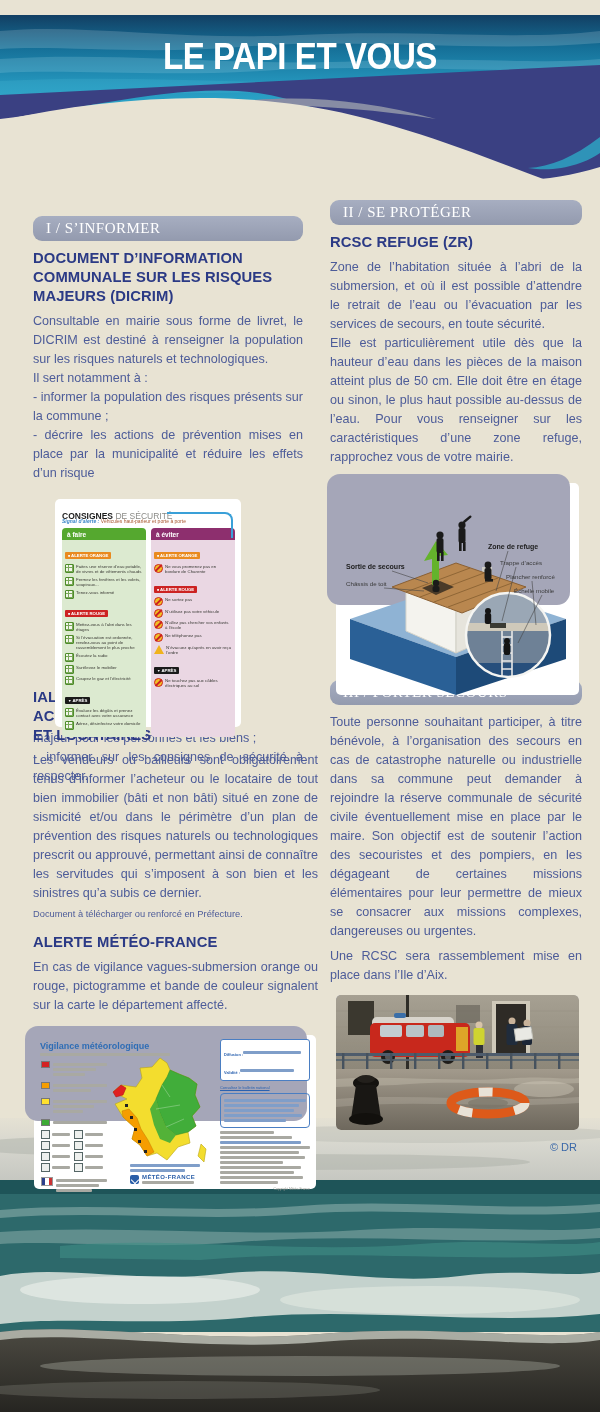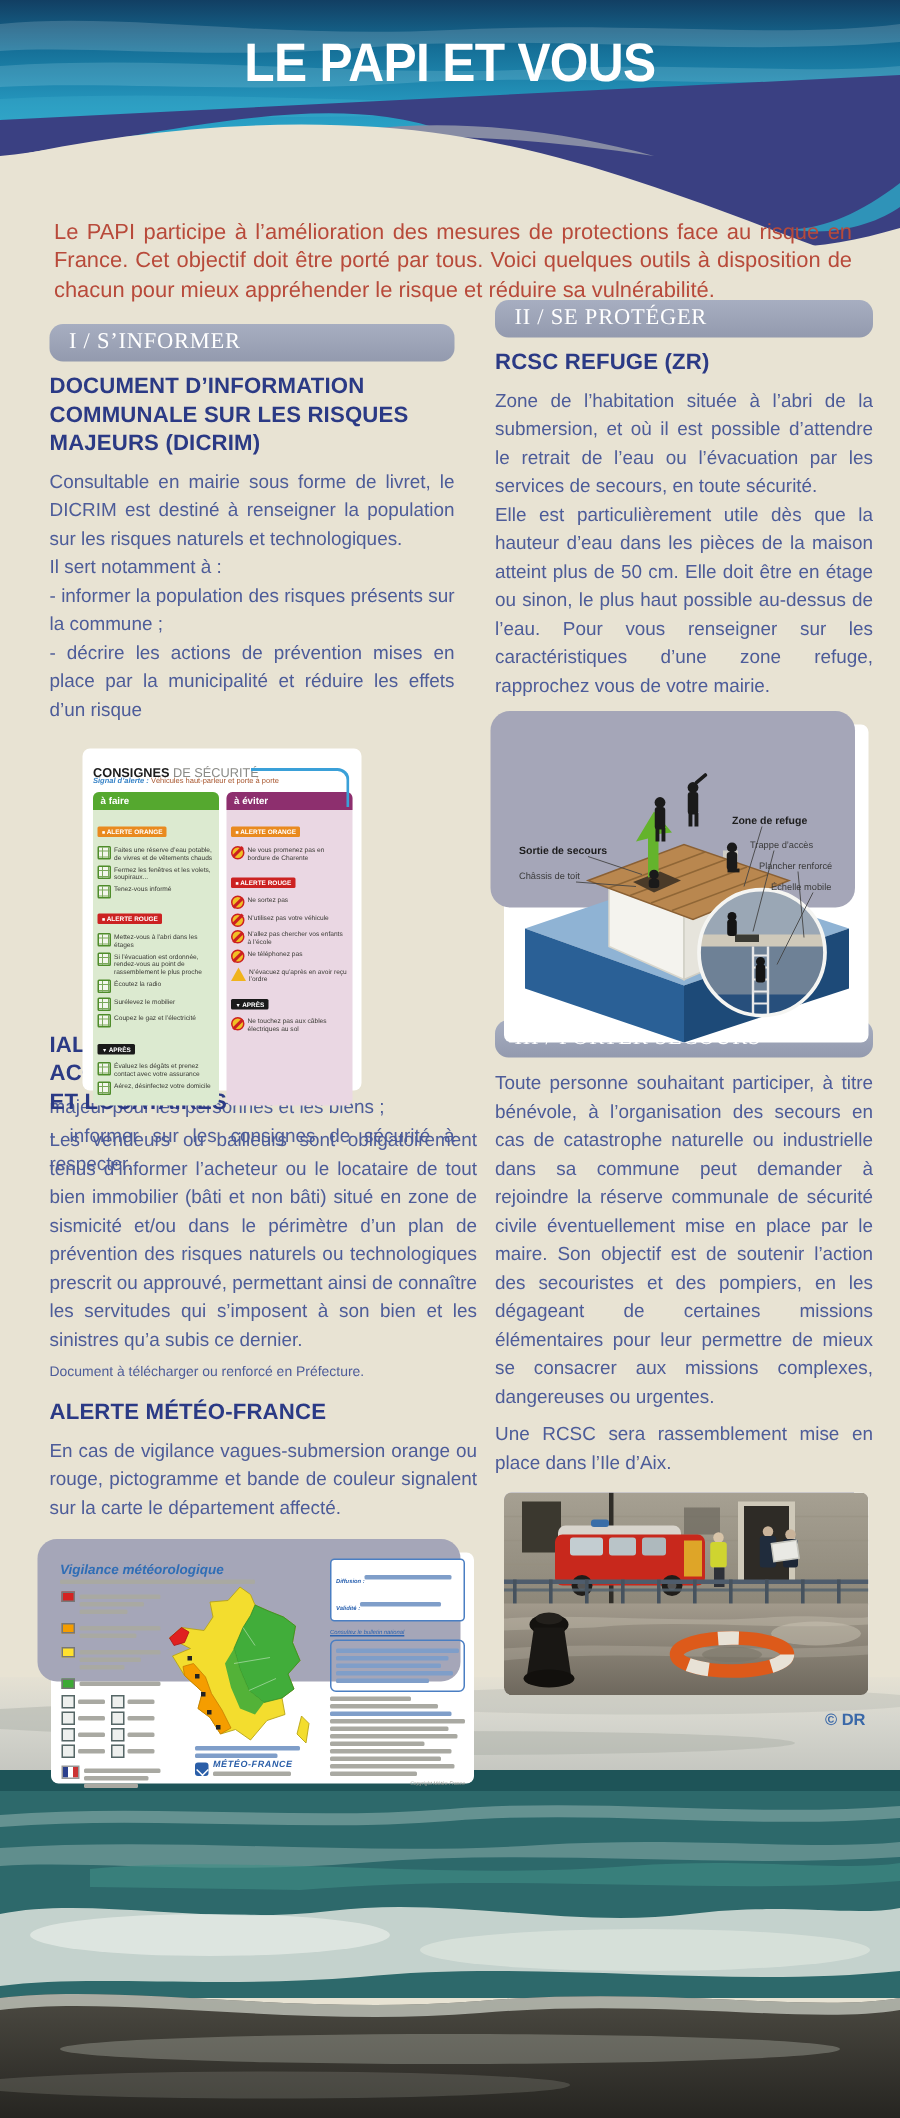--- a/index.html
+++ b/index.html
@@ -1,20 +1,20 @@
 <!DOCTYPE html>
 <html><head>
 <meta charset="utf-8">
 <style>
   html,body{margin:0;padding:0;}
   .page{position:relative;width:600px;height:1412px;background:#e8e3d3;overflow:hidden;
         font-family:"Liberation Sans",sans-serif;}
   .pre{white-space:pre-line;}
   
-  .banner{position:absolute;top:0;left:0;width:600px;height:192px;}
+  .banner{position:absolute;top:15px;left:0;width:600px;height:192px;}
   .banner svg{display:block;}
   .banner-title{position:absolute;top:21px;left:0;width:100%;text-align:center;
     color:#fff;font-size:36px;font-weight:bold;letter-spacing:-.5px;}
   .banner-title span{display:inline-block;transform:scaleX(.92);}
   
   .intro{position:absolute;top:131px;left:36px;width:532px;color:#b84a3a;
     font-size:14.6px;line-height:19.5px;text-align:justify;}
   
   .sec{position:absolute;}
   #sec1{left:33px;top:216px;width:270px;}
@@ -65,21 +65,21 @@
   .ico-sq{background:#f3f6ec;border:1px solid #4e8c2a;border-radius:1px;box-sizing:border-box;
     background-image:linear-gradient(#7aa85a 1px,transparent 1px),linear-gradient(90deg,#7aa85a 1px,transparent 1px);
     background-size:4px 4px;background-position:2px 2px;}
   .ico-no{position:relative;background:#f0c125;border:1.6px solid #cc2020;border-radius:50%;box-sizing:border-box;}
   .ico-no::after{content:"";position:absolute;left:-1px;top:2.6px;width:9px;height:1.6px;
     background:#cc2020;transform:rotate(-45deg);}
   .ico-warn{width:0;height:0;border-left:5px solid transparent;border-right:5px solid transparent;
     border-bottom:9px solid #f0b31c;}
   
   
-  .vg{width:282px;height:154px;margin:20px 0 0 1px;box-sizing:border-box;padding:6px;font-style:italic;}
+  .vg{width:282px;height:154px;margin:20px 0 0 1px;box-sizing:border-box;padding:6px;}
   .vg-title{font-size:9px;font-weight:bold;color:#2f6db5;}
   .tbar{height:3px;background:#a9a9a2;border-radius:1px;margin:2px 0;}
   .tbar.blue{background:#7f9ec9;}
   .vg-legend{position:absolute;left:7px;top:26px;width:66px;}
   .vg-lrow{display:flex;gap:3px;margin-bottom:4px;}
   .chip{flex:none;width:9px;height:7px;border:1px solid #777;box-sizing:border-box;}
   .vg-lines{flex:1;}
   .vg-icons{display:flex;flex-wrap:wrap;gap:2px 4px;margin-top:4px;}
   .vg-icell{display:flex;gap:2px;width:29px;align-items:center;}
   .vg-ibox{flex:none;width:7px;height:7px;border:1px solid #566;background:#eef0ee;}
@@ -97,21 +97,21 @@
   .vg-lsq{flex:none;width:9px;height:9px;background:#2a5ea8;border-radius:2px;position:relative;}
   .vg-lsq::after{content:"";position:absolute;left:2px;top:2px;width:5px;height:5px;
     border-left:1.5px solid #fff;border-bottom:1.5px solid #fff;transform:rotate(-45deg);}
   .vg-lname{font-size:6px;font-weight:bold;color:#2a5ea8;letter-spacing:.4px;}
   
   .zr-card{width:243px;height:212px;margin:16px 0 0 6px;}
   .ph-card{width:243px;height:135px;margin:10px 0 0 6px;overflow:hidden;}
   
   .ocean{position:absolute;left:0;top:1118px;width:600px;height:294px;z-index:0;}
   .credit{position:absolute;top:1141px;right:23px;z-index:5;color:#3a68a8;
-    font-size:11px;font-weight:bold;margin-left:24px;}
+    font-size:11px;font-weight:normal;margin-left:24px;}
 </style>
 </head>
 <body>
 
 <div class="page">
 
   <div class="banner">
     <svg width="600" height="192" viewBox="0 0 600 192">
       <defs>
         <linearGradient id="sea" x1="0" y1="0" x2="0" y2="1">
@@ -126,21 +126,20 @@
       <path d="M0,44 C120,36 240,52 360,46 C460,41 540,50 600,44 L600,52 C500,60 380,48 260,56 C160,62 70,54 0,58 Z" fill="#bfe8f2" opacity=".18"></path>
       <path d="M0,66 C150,58 300,74 450,66 L600,60 L600,74 L0,80 Z" fill="#47b6d2" opacity=".25"></path>
       <path d="M0,80 L600,50 L600,152 C552,166 512,170 462,157 C378,134 330,88 258,78 C178,67 78,96 0,104 Z" fill="#3a4082"></path>
       <path d="M196,94 C270,77 352,81 436,104 C352,91 268,87 196,94 Z" fill="#878ca4"></path>
       <path d="M600,122 C574,142 550,152 528,153 C558,158 586,148 600,138 Z" fill="#2f93b8"></path>
       <path d="M0,106 C96,84 208,76 300,90 C408,106 504,152 600,184 L600,192 L0,192 Z" fill="#e8e3d3"></path>
     </svg>
     <div class="banner-title"><span>LE PAPI ET VOUS</span></div>
   </div>
 
-  <p class="intro pre">Le PAPI participe à l’amélioration des mesures de protections face au risque en France. Cet objectif doit être porté par tous. Voici quelques outils à disposition de chacun pour mieux appréhender le risque et réduire sa vulnérabilité.</p>
 
   <div class="sec" id="sec1">
     <div class="bar">I / S’INFORMER</div>
     <h3 class="pre">DOCUMENT D’INFORMATION
 COMMUNALE SUR LES RISQUES
 MAJEURS (DICRIM)</h3>
     <p class="body-p pre">Consultable en mairie sous forme de livret, le DICRIM est destiné à renseigner la population sur les risques naturels et technologiques.
 Il sert notamment à :
 - informer la population des risques présents sur la commune ;
 - décrire les actions de prévention mises en place par la municipalité et réduire les effets d’un risque</p>

